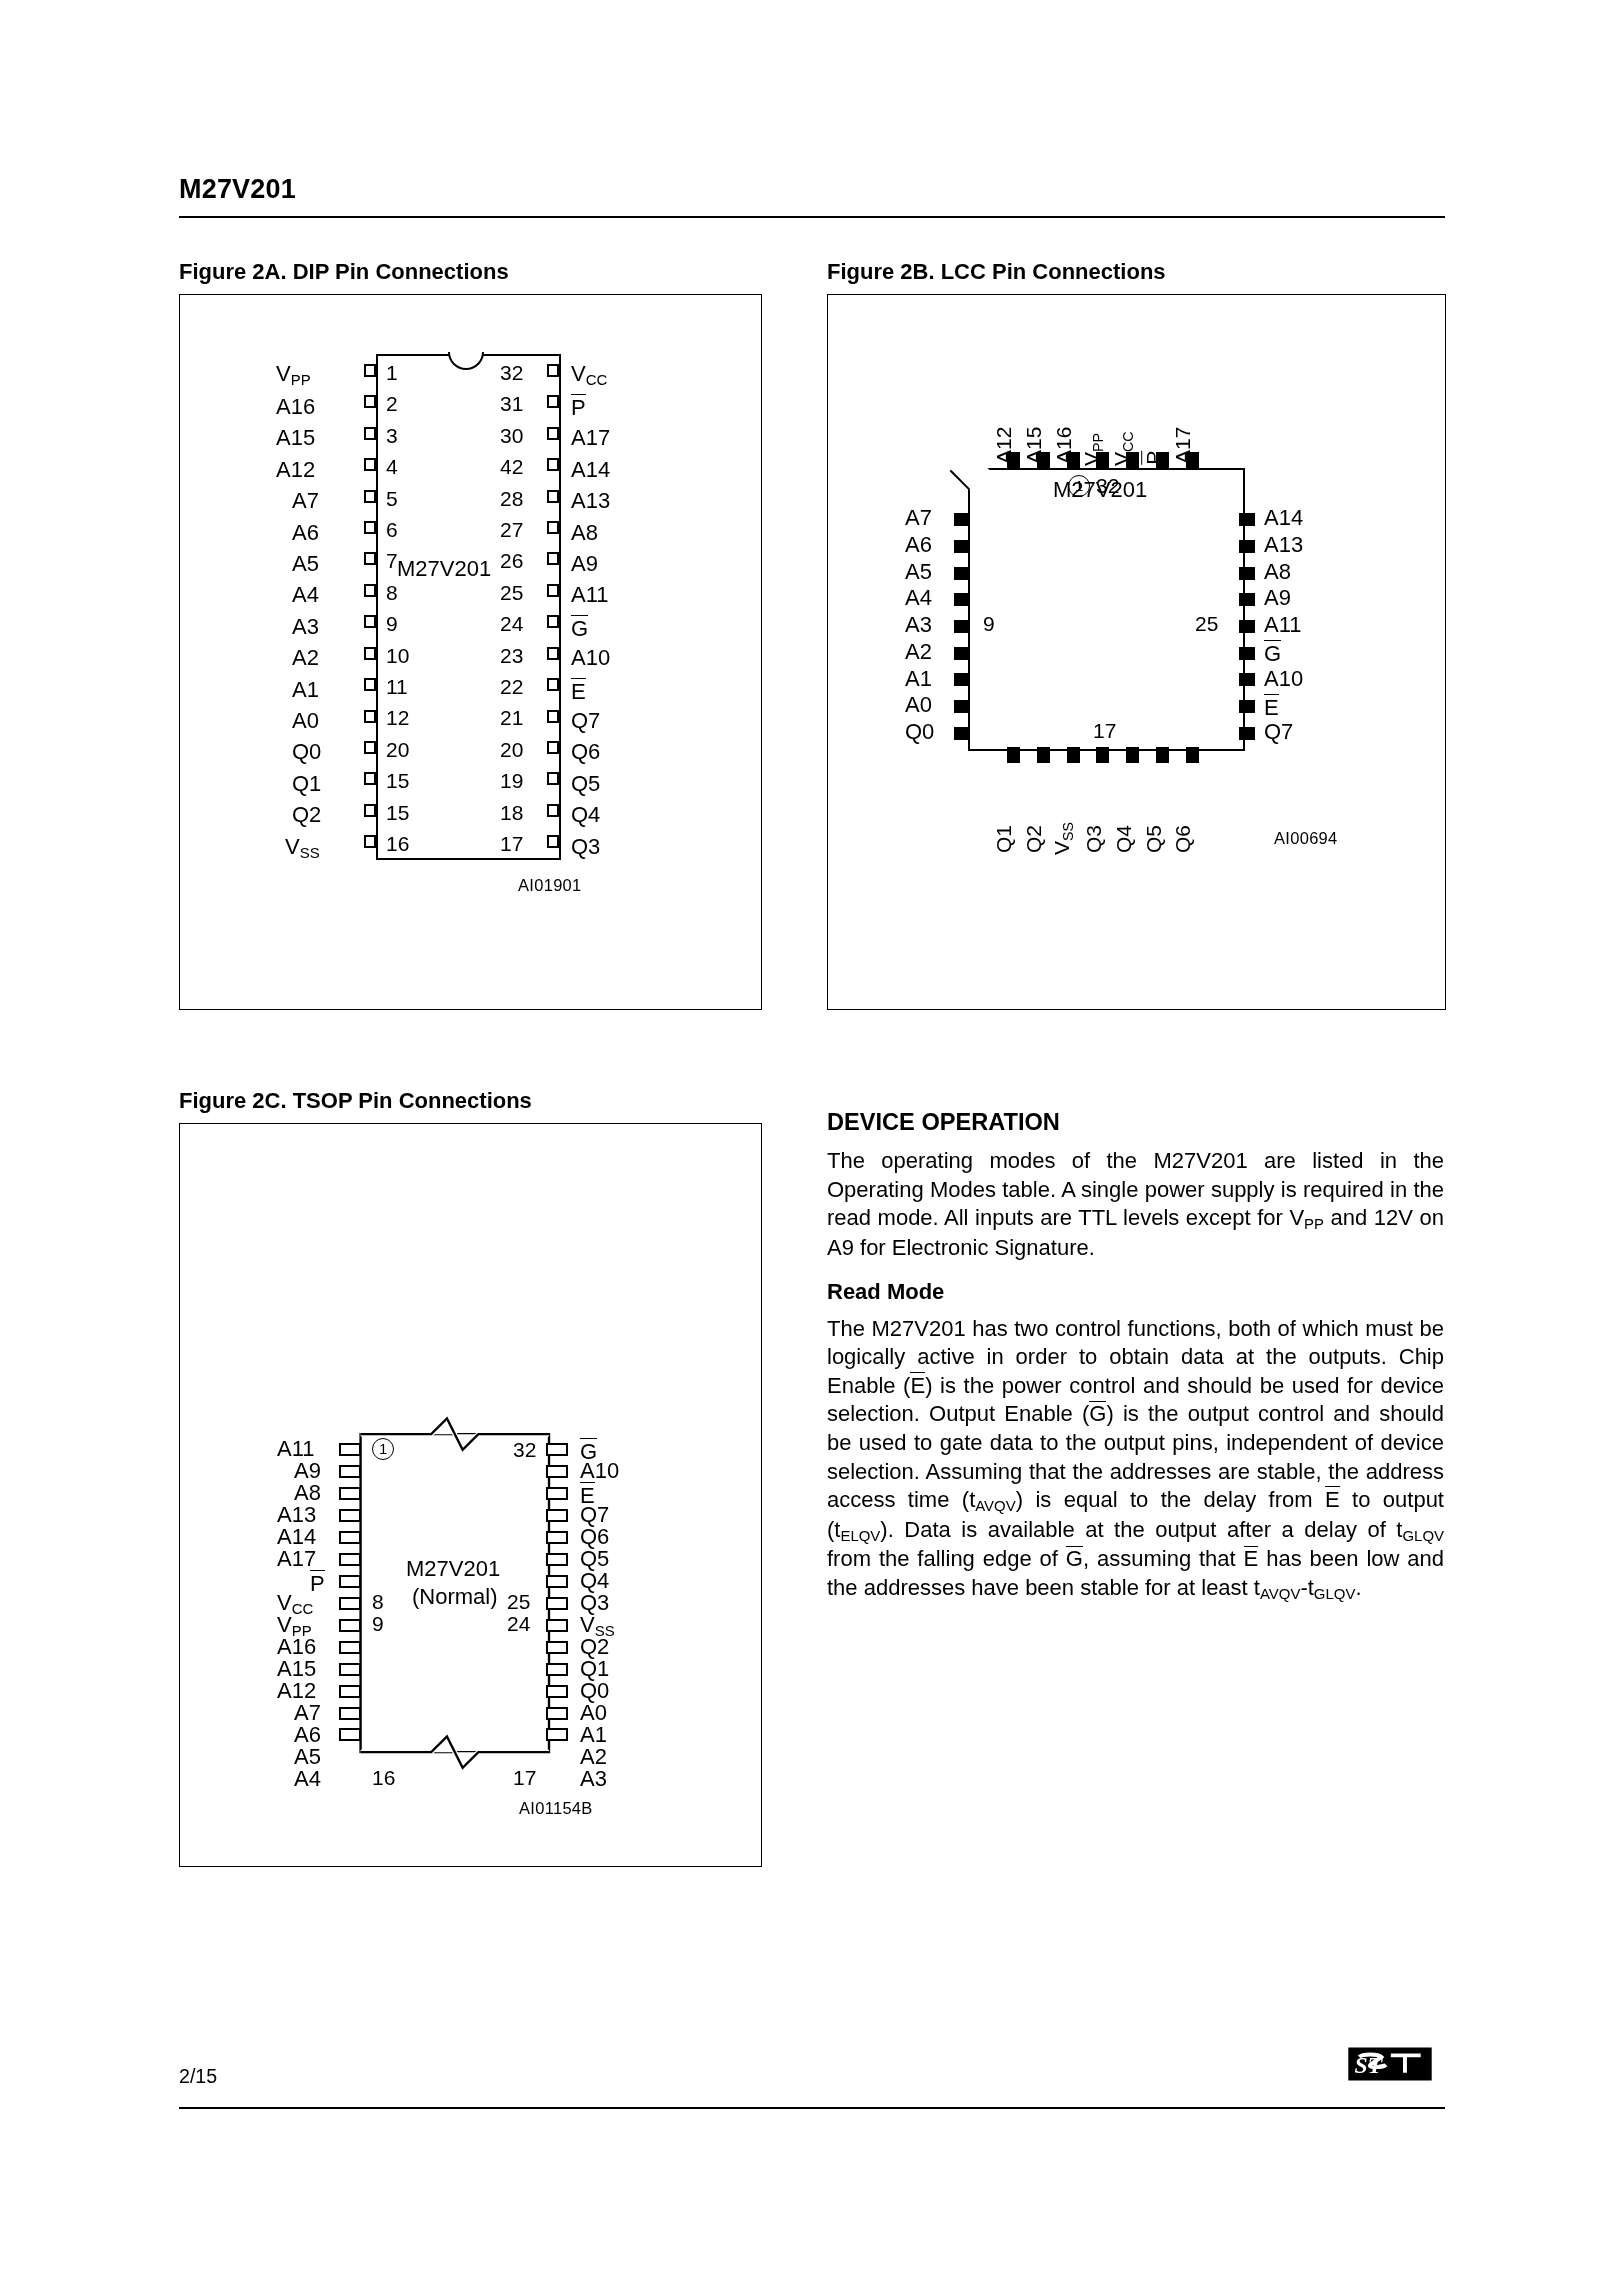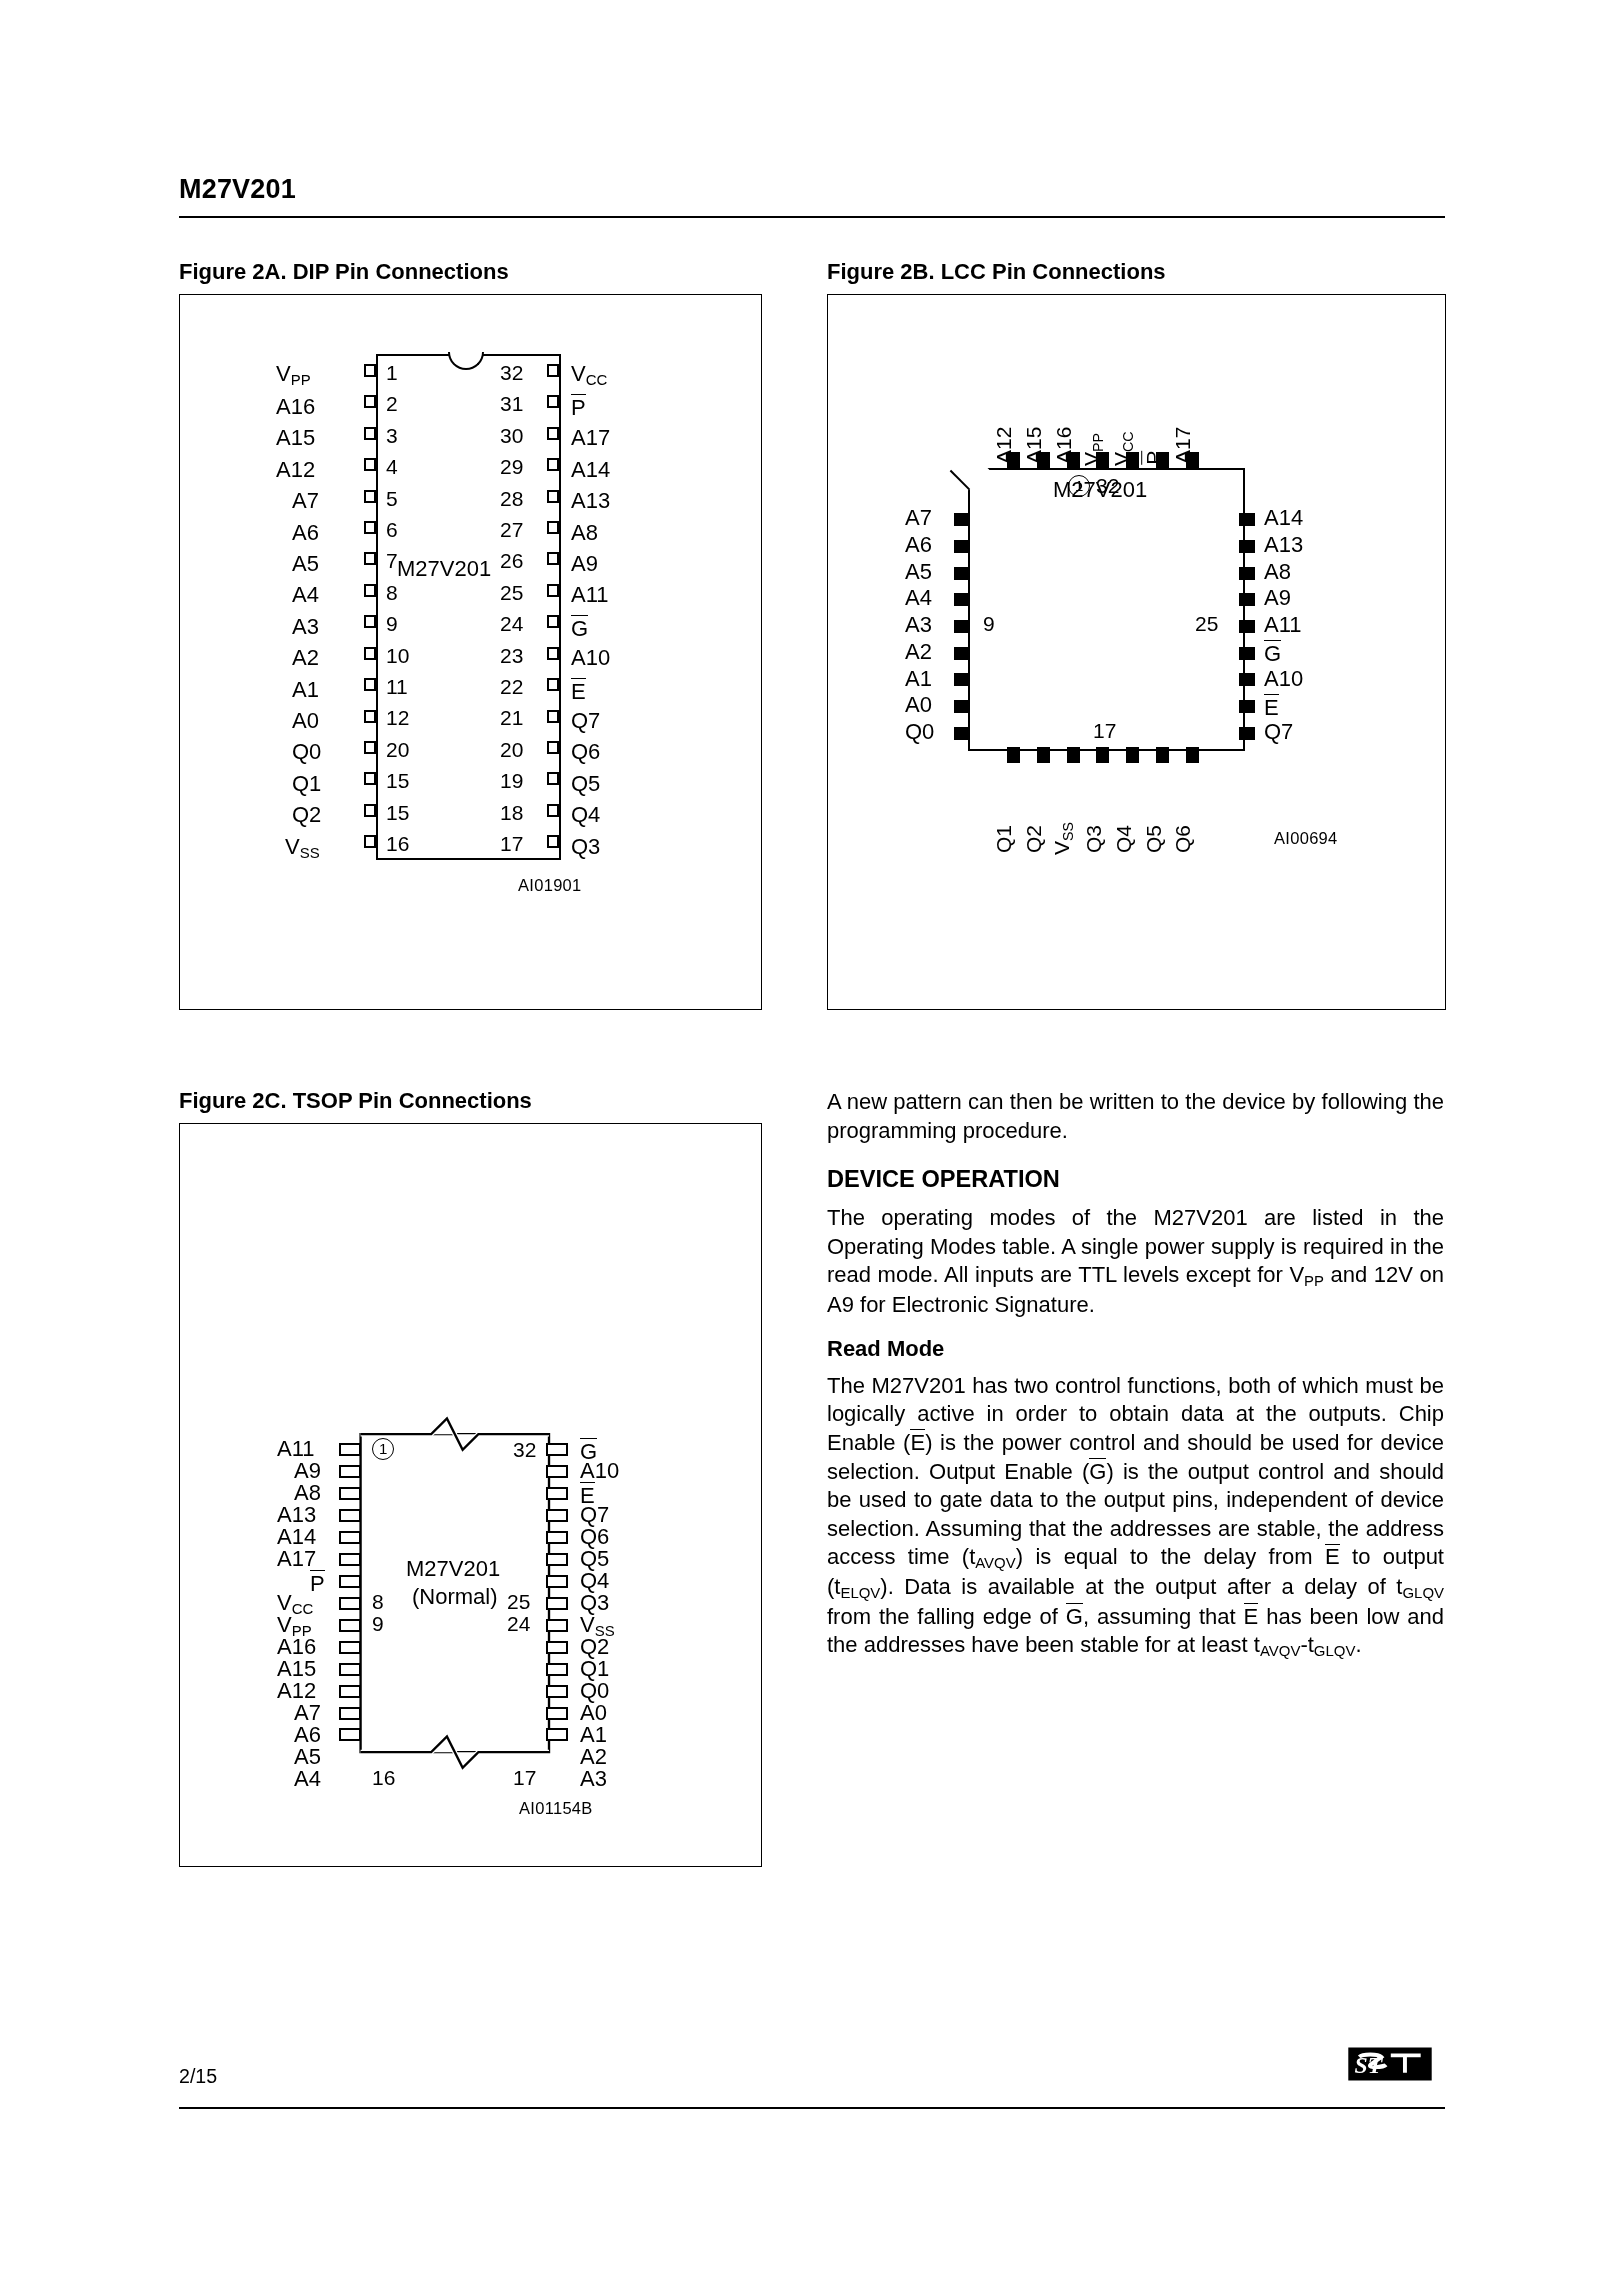--- a/index.html
+++ b/index.html
@@ -275,21 +275,21 @@
     <div class="pin-num" style="left:206px; top:380px;">11</div>
     <div class="pin-num" style="left:206px; top:411px;">12</div>
     <div class="pin-num" style="left:206px; top:443px;">20</div>
     <div class="pin-num" style="left:206px; top:474px;">15</div>
     <div class="pin-num" style="left:206px; top:506px;">15</div>
     <div class="pin-num" style="left:206px; top:537px;">16</div>
 
     <div class="pin-num" style="left:320px; top:66px;">32</div>
     <div class="pin-num" style="left:320px; top:97px;">31</div>
     <div class="pin-num" style="left:320px; top:129px;">30</div>
-    <div class="pin-num" style="left:320px; top:160px;">29</div>
+    <div class="pin-num" style="left:320px; top:160px;">42</div>
     <div class="pin-num" style="left:320px; top:192px;">28</div>
     <div class="pin-num" style="left:320px; top:223px;">27</div>
     <div class="pin-num" style="left:320px; top:254px;text-align:right;">26</div>
     <div class="pin-num" style="left:320px; top:286px;">25</div>
     <div class="pin-num" style="left:320px; top:317px;">24</div>
     <div class="pin-num" style="left:320px; top:349px;">23</div>
     <div class="pin-num" style="left:320px; top:380px;">22</div>
     <div class="pin-num" style="left:320px; top:411px;">21</div>
     <div class="pin-num" style="left:320px; top:443px;">20</div>
     <div class="pin-num" style="left:320px; top:474px;">19</div>
@@ -513,21 +513,20 @@
     <div class="pin-num" style="left:192px; top:488px;">9</div>
     <div class="pin-num" style="left:327px; top:466px;">25</div>
     <div class="pin-num" style="left:327px; top:488px;">24</div>
     <div class="pin-num" style="left:192px; top:642px;">16</div>
     <div class="pin-num" style="left:333px; top:642px;">17</div>
 
     <div class="fig-id" style="left:339px; top:675px;">AI01154B</div>
   </div>
 
   <div class="col-text" style="top:1088px;">
-    <p>A new pattern can then be written to the device by following the programming procedure.</p>
 
     <div class="sec-head">DEVICE OPERATION</div>
 
     <p><span>The operating modes of the M27V201 are listed in the Operating Modes table. A single power supply is required in the read mode. All inputs are TTL levels except for V</span><sub class="sb">PP</sub><span> and 12V on A9 for Electronic Signature.</span></p>
 
     <div class="sub-head">Read Mode</div>
 
     <p><span>The M27V201 has two control functions, both of which must be logically active in order to obtain data at the outputs. Chip Enable (</span><span class="ovl">E</span><span>) is the power control and should be used for device selection. Output Enable (</span><span class="ovl">G</span><span>) is the output control and should be used to gate data to the output pins, independent of device selection. Assuming that the addresses are stable, the address access time (t</span><sub class="sb">AVQV</sub><span>) is equal to the delay from </span><span class="ovl">E</span><span> to output (t</span><sub class="sb">ELQV</sub><span>). Data is available at the output after a delay of t</span><sub class="sb">GLQV</sub><span> from the falling edge of </span><span class="ovl">G</span><span>, assuming that </span><span class="ovl">E</span><span> has been low and the addresses have been stable for at least t</span><sub class="sb">AVQV</sub><span>-t</span><sub class="sb">GLQV</sub><span>.</span></p>
   </div>
 

